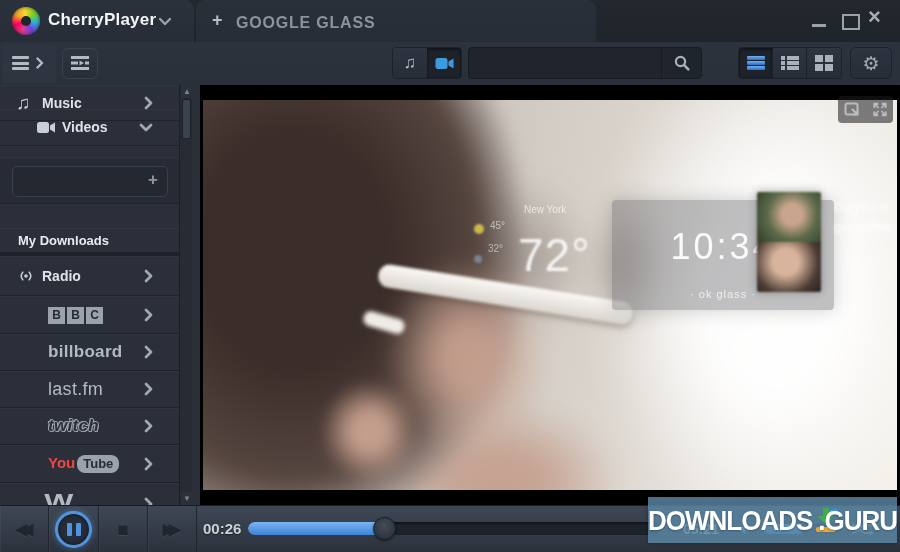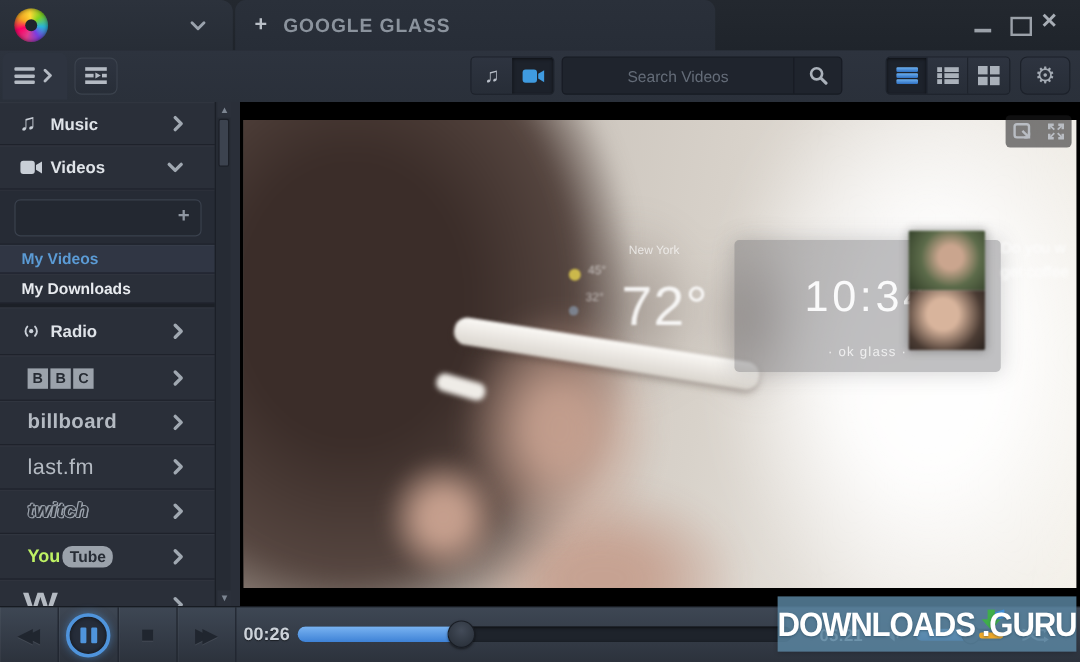--- a/index.html
+++ b/index.html
@@ -74,35 +74,35 @@
   .gear-glyph { font-size:19px; color:#a3aab3; line-height:1; }
 
   
   #sidebar { position:absolute; left:0; top:85px; width:200px; height:420px;
     background:#2a2f39; overflow:hidden; }
   .row { position:absolute; left:0; width:179px; border-bottom:1px solid #1e222b;
     box-shadow:inset 0 1px 0 rgba(255,255,255,.03); display:flex; align-items:center; }
   .row .icon-cell { width:26px; margin-left:16px; display:flex; align-items:center; }
   .row .lbl { font-size:14px; font-weight:bold; color:#dfe3e8; }
   .row .chev { position:absolute; right:26px; }
-  .brand-row { padding-left:23px; }
+  .brand-row { padding-left:48px; }
   .sub-row { padding-left:18px; }
   .playlist-box { position:absolute; left:12px; top:8px; width:156px; height:31px;
     background:#232831; border:1px solid #3a414d; border-radius:5px; }
   .playlist-input { position:absolute; left:8px; top:1px; width:118px; height:27px; border:0; outline:0;
     background:transparent; color:#cdd2d9; font-size:12px; font-family:"Liberation Sans",sans-serif; }
   .playlist-input::placeholder { color:#747c88; }
   .playlist-add { position:absolute; right:9px; top:3px; font-size:17px; font-weight:bold; color:#8f97a2; }
   .bbc span { display:inline-block; width:17px; height:17px; background:#9ba2ab; color:#262b33;
     font-size:12px; font-weight:bold; text-align:center; line-height:17px; margin-right:2px; }
   .brand-txt { font-size:17px; font-weight:bold; color:#b4bac2; letter-spacing:.3px; }
   .lastfm-txt { font-weight:normal; font-size:18px; }
   .twitch-txt { color:#2b3039; text-shadow:-1px 0 #9aa1ab,1px 0 #9aa1ab,0 -1px #9aa1ab,0 1px #9aa1ab,
     -1px -1px #9aa1ab,1px 1px #9aa1ab; font-style:italic; }
-  .yt-you { font-size:15px; font-weight:bold; color:#bef264; }
+  .yt-you { font-size:15px; font-weight:bold; color:#ef4444; }
   .yt-tube { display:inline-block; margin-left:2px; background:#9ba2ab; color:#272c35; font-size:13px;
     font-weight:bold; border-radius:8px; padding:1px 6px 2px; }
   .vk-mark { font-size:22px; font-weight:900; color:#b4bac2; letter-spacing:-2px; transform:scaleX(1.4); display:inline-block; }
   
   .sb-scroll { position:absolute; left:179px; top:0; width:13px; height:420px; background:#262b34;
     border-left:1px solid #1b1f27; }
   .sb-arrow { position:absolute; left:1px; width:12px; height:13px; color:#7c8591; font-size:8px;
     text-align:center; line-height:13px; background:#2b303a; }
   .sb-thumb { position:absolute; left:2px; top:14px; width:9px; height:40px; background:#3c434f;
     border-radius:2px; border:1px solid #1b1f27; }
@@ -212,20 +212,21 @@
   svg { display:block; }
 </style>
 </head>
 <body>
 
 <div id="app">
 
   <div id="titlebar">
     <div class="logo-tab">
       <div class="logo"></div>
+      <div class="app-name">CherryPlayer</div>
       <div class="tb-chev">
         <svg width="14" height="9" viewBox="0 0 14 9">
             <path d="M2 2 L7 7 L12 2" stroke="#9aa2ac" stroke-width="2.4" fill="none" stroke-linecap="round" stroke-linejoin="round"></path>
           </svg>
       </div>
     </div>
     <div class="tab">
       <span class="tab-plus">+</span>
       <span class="tab-title">GOOGLE GLASS</span>
     </div>
@@ -263,21 +264,20 @@
         <span class="note-glyph">♫</span>
       </div>
       <div class="seg-cell active">
         <svg width="19" height="13" viewBox="0 0 19 13">
           <rect x="0.5" y="1" width="12" height="11" rx="2.5" fill="#3f9be0"></rect>
           <path d="M13.5 4.5 L18.5 1.5 V11.5 L13.5 8.5 Z" fill="#3f9be0"></path>
         </svg>
       </div>
     </div>
     <div class="search-box">
-      <input class="search-input" type="text" placeholder="Search Videos" style="">
       <div class="search-btn">
         <svg width="16" height="16" viewBox="0 0 16 16">
           <circle cx="6.5" cy="6.5" r="4.6" fill="none" stroke="#aab1ba" stroke-width="2.2"></circle>
           <line x1="10.2" y1="10.2" x2="14.3" y2="14.3" stroke="#aab1ba" stroke-width="2.6" stroke-linecap="round"></line>
         </svg>
       </div>
     </div>
     <div class="view-switch">
       <div class="vs-cell active">
         <span class="ic-list">
@@ -321,41 +321,38 @@
       <span class="icon-cell">
           <span class="note-glyph" style="font-size:19px;color:#c9cfd7;">♫</span>
         </span>
       <span class="lbl">Music</span>
       <span class="chev">
         <svg width="9" height="14" viewBox="0 0 9 14">
             <path d="M2 2 L7 7 L2 12" stroke="#a0a8b1" stroke-width="2.8" fill="none" stroke-linecap="round" stroke-linejoin="round"></path>
           </svg>
       </span>
     </div>
-    <div class="row" style="top:36px;height:37px;">
+    <div class="row" style="top:24px;height:37px;padding-left:20px;">
       <span class="icon-cell">
         <svg width="20" height="13" viewBox="0 0 19 13">
           <rect x="0.5" y="1" width="12" height="11" rx="2.5" fill="#c9cfd7"></rect>
           <path d="M13.5 4.5 L18.5 1.5 V11.5 L13.5 8.5 Z" fill="#c9cfd7"></path>
         </svg>
       </span>
       <span class="lbl">Videos</span>
       <span class="chev">
         <svg width="14" height="9" viewBox="0 0 14 9">
             <path d="M2 2 L7 7 L12 2" stroke="#a0a8b1" stroke-width="2.8" fill="none" stroke-linecap="round" stroke-linejoin="round"></path>
           </svg>
       </span>
     </div>
     <div class="row" style="top:73px;height:46px;background:#262b35;">
       <div class="playlist-box">
         <span class="playlist-add">+</span>
       </div>
-    </div>
-    <div class="row sub-row" style="top:119px;height:24px;background:#3036433;background:#303644;">
-      <span style="font-size:13px;font-weight:bold;color:#5b9bd5;">My Videos</span>
     </div>
     <div class="row sub-row" style="top:143px;height:25px;">
       <span style="font-size:13px;font-weight:bold;color:#e8ebef;">My Downloads</span>
     </div>
     <div style="position:absolute;top:168px;left:0;width:179px;height:3px;background:#1c2027;"></div>
     <div class="row" style="top:171px;height:40px;">
       <span class="icon-cell">
         <svg width="20" height="14" viewBox="0 0 20 14">
           <circle cx="10" cy="7" r="1.8" fill="#c9cfd7"></circle>
           <path d="M6.8 3.2 A5.4 5.4 0 0 0 6.8 10.8" stroke="#c9cfd7" stroke-width="1.6" fill="none" stroke-linecap="round"></path>

